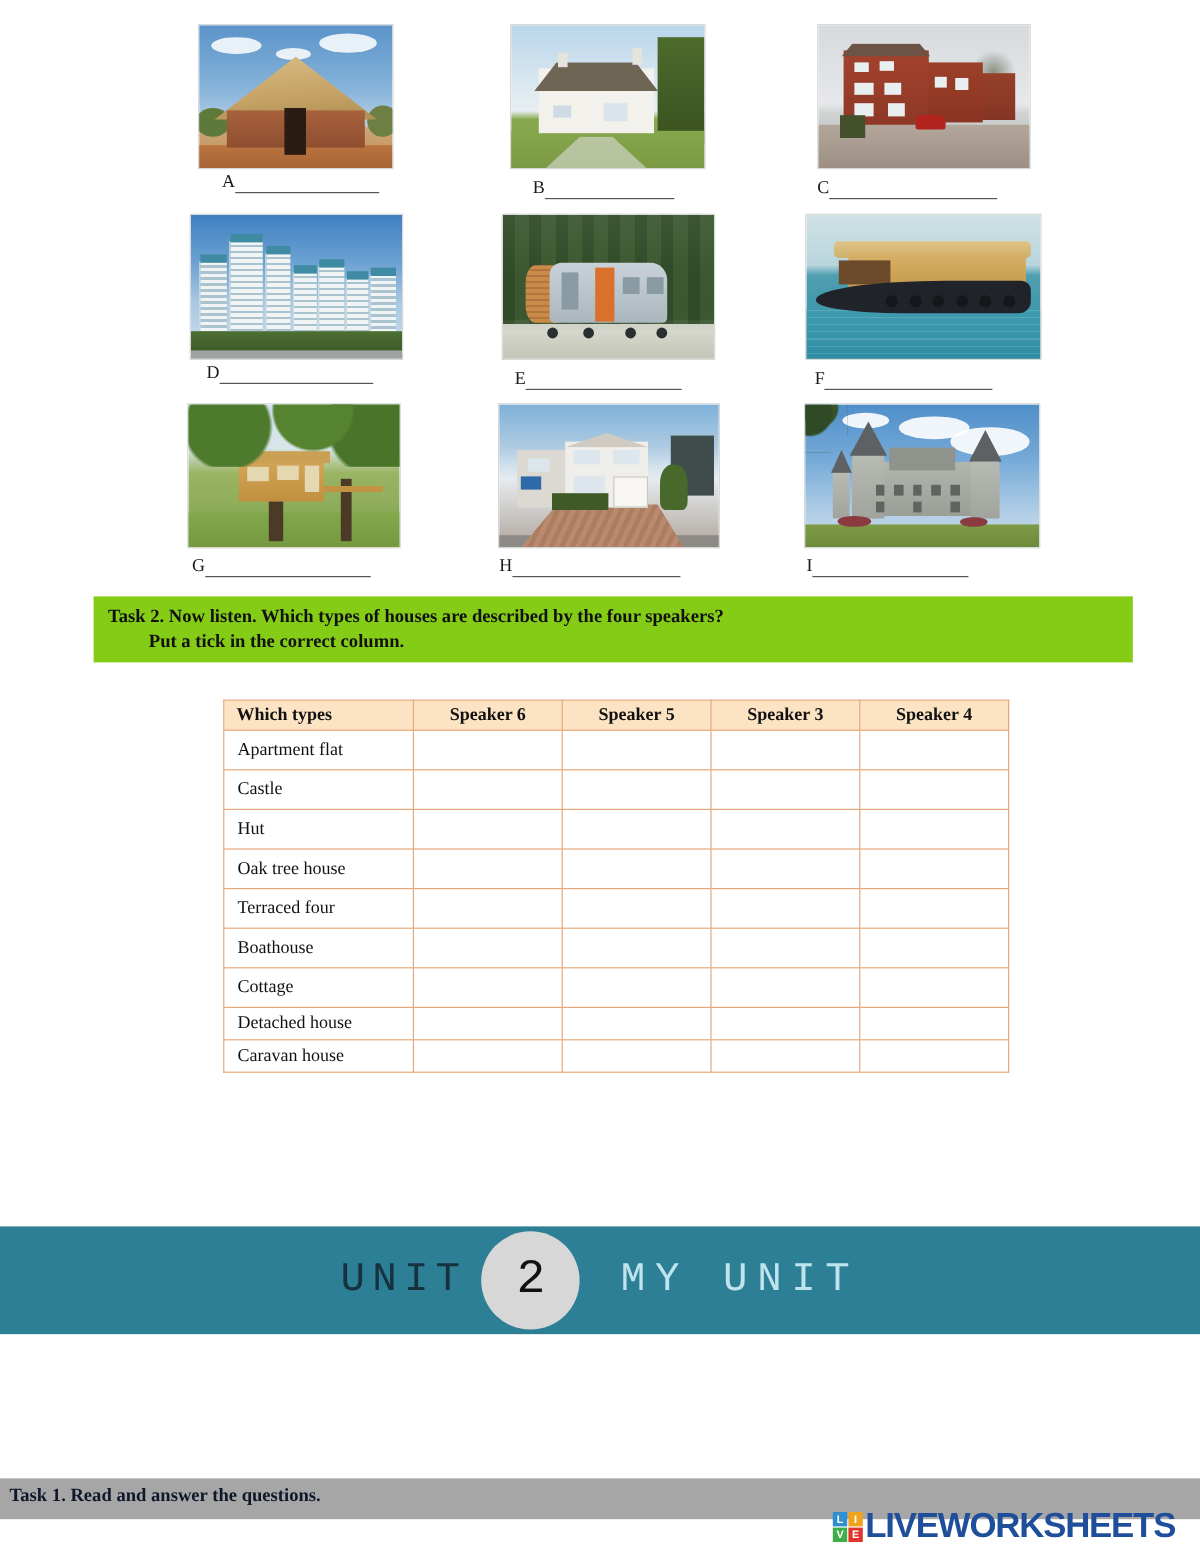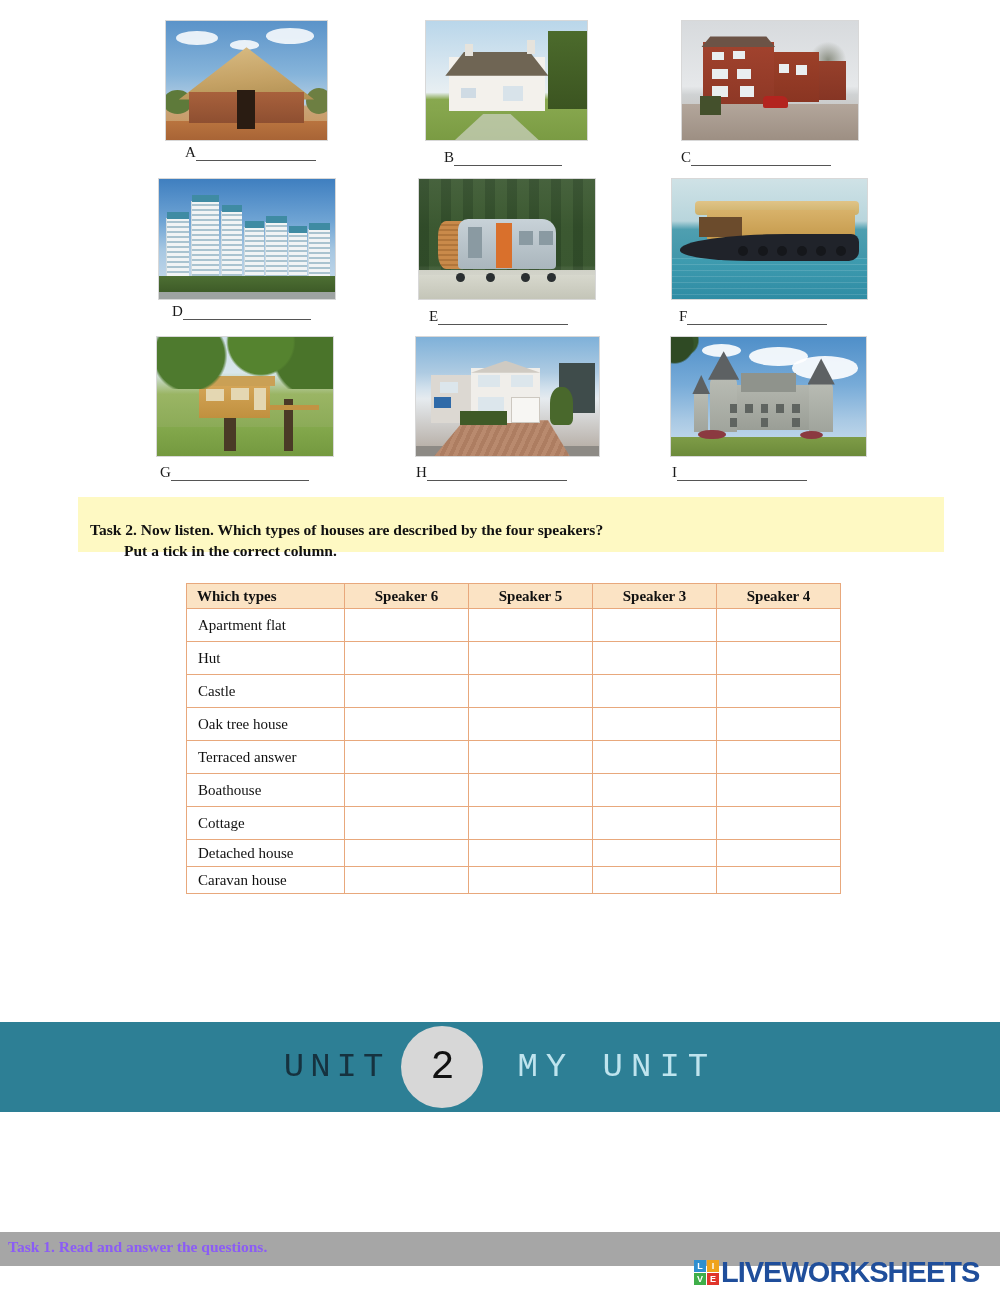--- a/index.html
+++ b/index.html
@@ -164,22 +164,22 @@
   .pI .w { position:absolute; background:#5f6460; }
   .pI .lawn { position:absolute; left:0; bottom:0; width:100%; height:16%; background:linear-gradient(#7e9c47,#6c8a3a); }
   .pI .shrub { position:absolute; bottom:14%; background:#8b3a40; border-radius:50%; }
   .pI .leaf { position:absolute; left:0; top:0; width:18%; height:34%;
     background: radial-gradient(circle at 10% 18%, #2f4a24 0 40%, rgba(47,74,36,0) 44%),
                 radial-gradient(circle at 34% 8%, #35552a 0 34%, rgba(53,85,42,0) 38%); }
 
   
   .task2-banner {
     position: absolute; left: 78px; top: 497px; width: 866px; height: 55px;
-    background: #fef9c3;
-    padding: 22px 0 0 12px;
+    background: #84cc16;
+    padding: 6px 0 0 12px;
   }
   .task2-line {
     font-family: "Liberation Serif", serif;
     font-weight: bold; font-size: 15.5px; color: #111; line-height: 21px;
   }
   .task2-line.second { padding-left: 34px; }
 
   
   .tbl-wrap { position: absolute; left: 186px; top: 583px; width: 654px; }
   table.houses { border-collapse: collapse; width: 654px; table-layout: fixed; }
@@ -232,21 +232,21 @@
   .reading-sec { position: absolute; left: 0; top: 1112px; width: 1000px; height: 120px; background:#fff; }
 
   
   .task1-bar {
     position: absolute; left: 0; top: 1232px; width: 1000px; height: 34px;
     background: #a6a6a6;
   }
   .task1-text {
     position: absolute; left: 8px; top: 1238px;
     font-family: "Liberation Serif", serif;
-    font-weight: bold; font-size: 15.5px; color: #8b5cf6;
+    font-weight: bold; font-size: 15.5px; color: #0f172a;
   }
 
   
   .logo { position: absolute; left: 694px; top: 1256px; height: 32px; display: flex; align-items: center; }
   .logo-grid {
     width: 25px; height: 25px; display: grid;
     grid-template-columns: 1fr 1fr; grid-template-rows: 1fr 1fr;
     gap: 1px;
   }
   .logo-grid span {
@@ -502,42 +502,42 @@
     </thead>
     <tbody>
       <tr>
         <td class="rowlabel">Apartment flat</td>
         <td></td>
         <td></td>
         <td></td>
         <td></td>
       </tr>
       <tr>
+        <td class="rowlabel">Castle</td>
+        <td></td>
+        <td></td>
+        <td></td>
+        <td></td>
+      </tr>
+      <tr>
         <td class="rowlabel">Hut</td>
         <td></td>
         <td></td>
         <td></td>
         <td></td>
       </tr>
       <tr>
-        <td class="rowlabel">Castle</td>
-        <td></td>
-        <td></td>
-        <td></td>
-        <td></td>
-      </tr>
-      <tr>
         <td class="rowlabel">Oak tree house</td>
         <td></td>
         <td></td>
         <td></td>
         <td></td>
       </tr>
       <tr>
-        <td class="rowlabel">Terraced answer</td>
+        <td class="rowlabel">Terraced four</td>
         <td></td>
         <td></td>
         <td></td>
         <td></td>
       </tr>
       <tr>
         <td class="rowlabel">Boathouse</td>
         <td></td>
         <td></td>
         <td></td>

